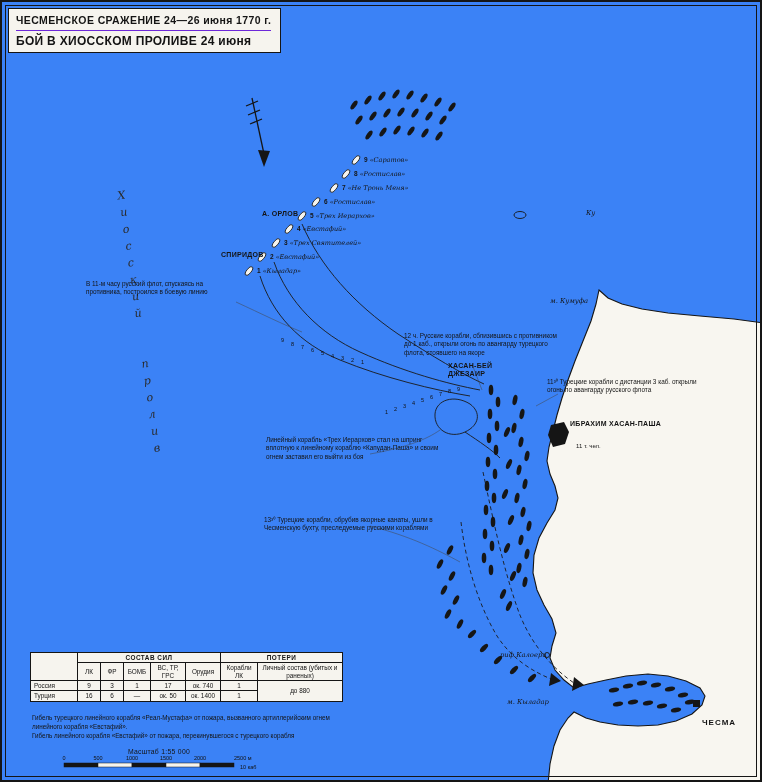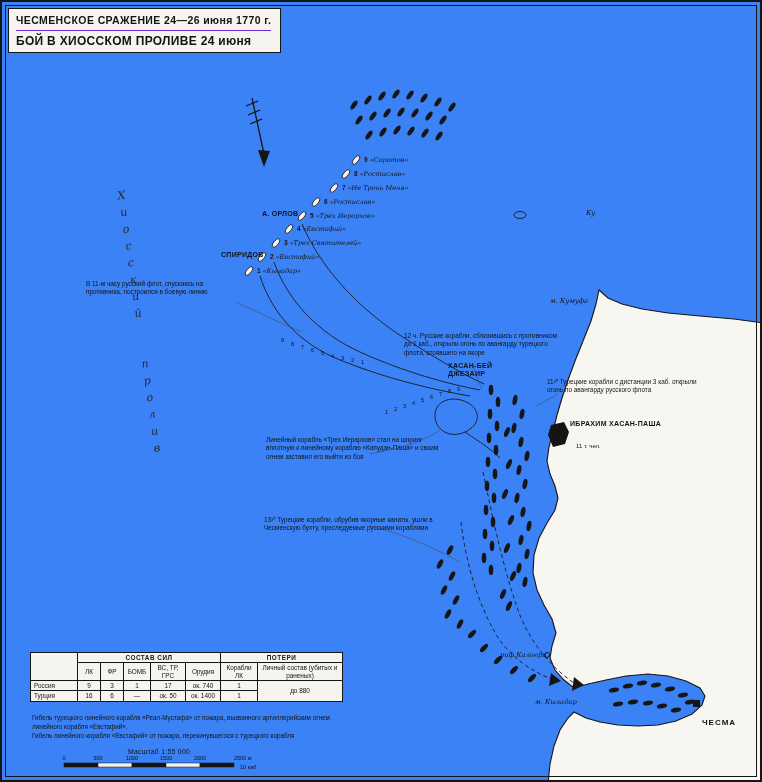--- a/index.html
+++ b/index.html
@@ -230,21 +230,21 @@
 
   <div id="labels-layer">
       <div class="map-label cmd" style="left: 260px; top: 208px;">А. ОРЛОВ</div>
       <div class="map-label cmd" style="left: 219px; top: 249px;">СПИРИДОВ</div>
       <div class="map-label cmd" style="left: 446px; top: 360px; width: 58px; white-space: normal;">ХАСАН-БЕЙ ДЖЕЗАИР</div>
       <div class="map-label cmd" style="left: 568px; top: 418px;">ИБРАХИМ ХАСАН-ПАША</div>
       <div class="map-label small" style="left: 574px; top: 441px;">11 т. чел.</div>
       <div class="map-label geo" style="left: 548px; top: 284px; margin-top: 12px;">м. Кумуфа</div>
       <div class="map-label geo" style="left: 544px; top: 208px; margin-left: 40px;">Ку</div>
       <div class="map-label geo" style="left: 498px; top: 650px;">риф Калоери</div>
-      <div class="map-label geo" style="left: 533px; top: 697px;">м. Кыладар</div>
+      <div class="map-label geo" style="left: 505px; top: 697px;">м. Кыладар</div>
       <div class="map-label town" style="left: 700px; top: 716px;">ЧЕСМА</div>
       <div class="map-label note" style="left: 84px; top: 278px; width: 150px; white-space: normal;">В 11-м часу русский флот, спускаясь на противника, построился в боевую линию</div>
       <div class="map-label note" style="left: 402px; top: 330px; width: 158px; white-space: normal;">12 ч. Русские корабли, сблизившись с противником до 1 каб., открыли огонь по авангарду турецкого флота, стоявшего на якоре</div>
       <div class="map-label note" style="left: 545px; top: 376px; width: 165px; white-space: normal;">11³⁰ Турецкие корабли с дистанции 3 каб. открыли огонь по авангарду русского флота</div>
       <div class="map-label note" style="left: 264px; top: 434px; width: 175px; white-space: normal;">Линейный корабль «Трех Иерархов» стал на шпринг вплотную к линейному кораблю «Капудан-Паша» и своим огнем заставил его выйти из боя</div>
       <div class="map-label note" style="left: 262px; top: 514px; width: 188px; white-space: normal;">13³⁰ Турецкие корабли, обрубив якорные канаты, ушли в Чесменскую бухту, преследуемые русскими кораблями</div>
       <div class="ship-entry" style="left: 362px; top: 154px;"><span class="num">9</span><span class="nm">«Саратов»</span></div>
       <div class="ship-entry" style="left: 352px; top: 168px;"><span class="num">8</span><span class="nm">«Ростислав»</span></div>
       <div class="ship-entry" style="left: 340px; top: 182px;"><span class="num">7</span><span class="nm">«Не Тронь Меня»</span></div>
       <div class="ship-entry" style="left: 322px; top: 196px;"><span class="num">6</span><span class="nm">«Ростислав»</span></div>

